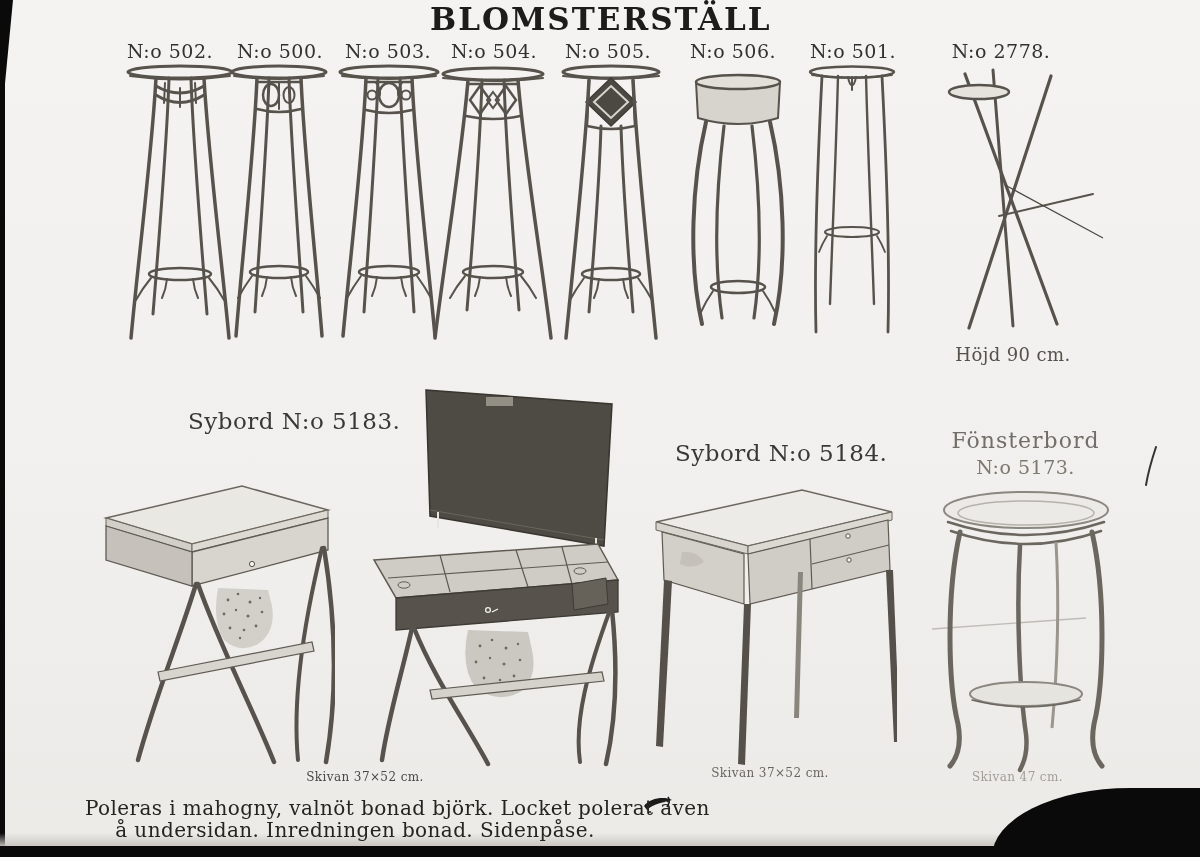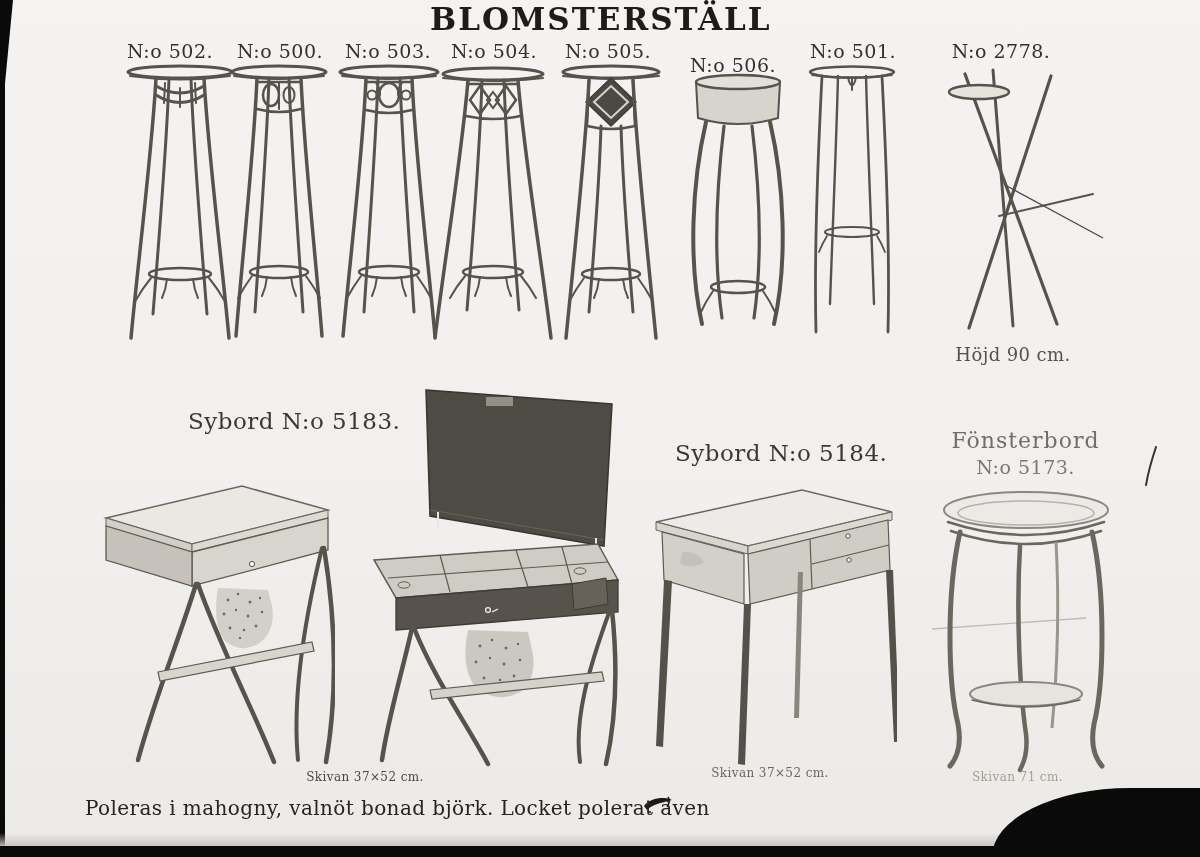--- a/index.html
+++ b/index.html
@@ -32,21 +32,21 @@
   <div class="abs" style="left:0;top:846px;width:1200px;height:11px;background:#0a0a0a;"></div>
   <div class="abs" style="left:992px;top:788px;width:208px;height:69px;background:#0a0a0a;border-top-left-radius:150px 75px;"></div>
 
   <div class="abs ctr title" style="left:430px;top:1px;width:340px;">BLOMSTERSTÄLL</div>
 
   <div class="abs ctr stand-lbl" style="left:120px;top:40px;width:100px;">N:o 502.</div>
   <div class="abs ctr stand-lbl" style="left:230px;top:40px;width:100px;">N:o 500.</div>
   <div class="abs ctr stand-lbl" style="left:338px;top:40px;width:100px;">N:o 503.</div>
   <div class="abs ctr stand-lbl" style="left:444px;top:40px;width:100px;">N:o 504.</div>
   <div class="abs ctr stand-lbl" style="left:558px;top:40px;width:100px;">N:o 505.</div>
-  <div class="abs ctr stand-lbl" style="left:683px;top:54px;width:100px;">N:o 506.</div>
+  <div class="abs ctr stand-lbl" style="left:683px;top:40px;width:100px;">N:o 506.</div>
   <div class="abs ctr stand-lbl" style="left:803px;top:40px;width:100px;">N:o 501.</div>
   <div class="abs ctr stand-lbl" style="left:946px;top:40px;width:110px;">N:o 2778.</div>
 
   <svg class="abs" style="left:122px;top:62px;" width="116" height="282" viewBox="0 0 116 282">
     <ellipse class="ink" cx="58" cy="10" rx="52" ry="6" stroke-width="3"></ellipse>
     <path class="ink" d="M8 14 Q58 21 108 14" stroke-width="2"></path>
     <path class="ink" d="M34 24 Q58 38 82 24 M34 33 Q58 48 82 33" stroke-width="3"></path>
     <path class="ink" d="M43 21 L42 41 M58 26 L58 45 M73 21 L74 41" stroke-width="2"></path>
     <path class="ink" d="M34 16 C30 90 16 200 9 276 M82 16 C86 90 100 200 107 276" stroke-width="3.5"></path>
     <path class="ink" d="M47 16 C45 80 36 190 31 252 M69 16 C71 80 80 190 85 252" stroke-width="3"></path>
@@ -237,23 +237,24 @@
     <path class="ink2" d="M22 48 C8 110 10 200 20 240 C24 262 18 275 12 282" stroke-width="5"></path>
     <path class="ink2" d="M154 48 C168 110 166 200 156 240 C152 262 158 275 164 282" stroke-width="5"></path>
     <path class="ink2" d="M82 62 C78 130 82 210 88 250 C90 268 86 278 82 286" stroke-width="4.5"></path>
     <path d="M118 58 C122 130 118 200 114 244" stroke="#9a968e" stroke-width="3" fill="none"></path>
     <ellipse cx="88" cy="210" rx="56" ry="12" fill="#e6e4df" stroke="#8a8780" stroke-width="2"></ellipse>
     <path class="ink2" d="M34 216 Q88 230 142 216" stroke-width="1.5"></path>
   </svg>
 
   <div class="abs ctr cap-small" style="left:290px;top:770px;width:150px;color:#4a4844;">Skivan 37×52 cm.</div>
   <div class="abs ctr cap-small" style="left:695px;top:766px;width:150px;color:#6a6761;">Skivan 37×52 cm.</div>
-  <div class="abs ctr cap-small" style="left:950px;top:770px;width:135px;color:#a19e96;">Skivan 71 cm.</div>
+  <div class="abs ctr cap-small" style="left:950px;top:770px;width:135px;color:#a19e96;">Skivan 47 cm.</div>
 
   <svg class="abs" style="left:638px;top:793px;" width="42" height="22" viewBox="0 0 42 22">
     <path d="M6 13 C12 5 26 3 34 7 C27 9 14 11 9 17 Z" fill="#1b1a18"></path>
     <path d="M30 4 C32 7 31 11 29 14" stroke="#1b1a18" stroke-width="1.6" fill="none"></path>
     <circle cx="12" cy="19" r="1" fill="#1b1a18"></circle>
   </svg>
 
   <div class="abs ctr footer-line" style="left:85px;top:796px;width:540px;">Poleras i mahogny, valnöt bonad björk. Locket polerat även</div>
+  <div class="abs ctr footer-line" style="left:85px;top:818px;width:540px;">å undersidan.  Inredningen bonad.  Sidenpåse.</div>
 
 </div>
 
 </body></html>

